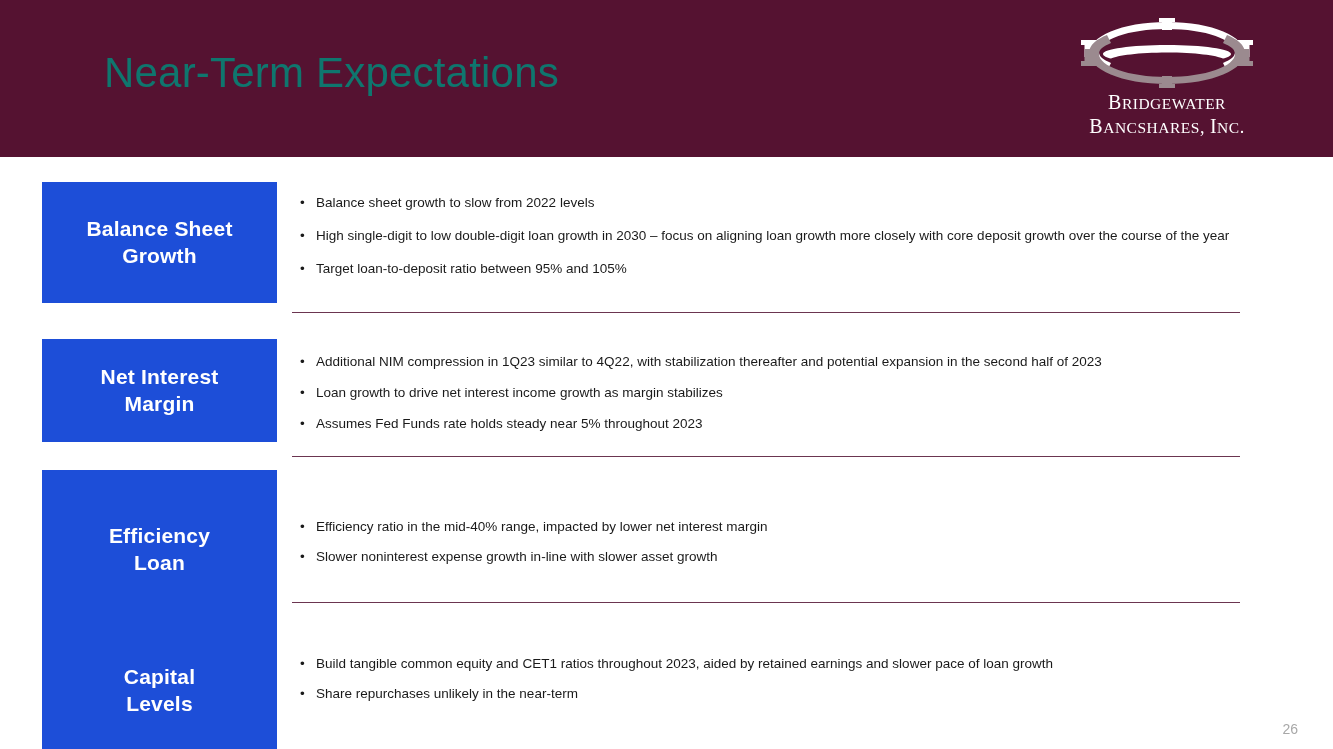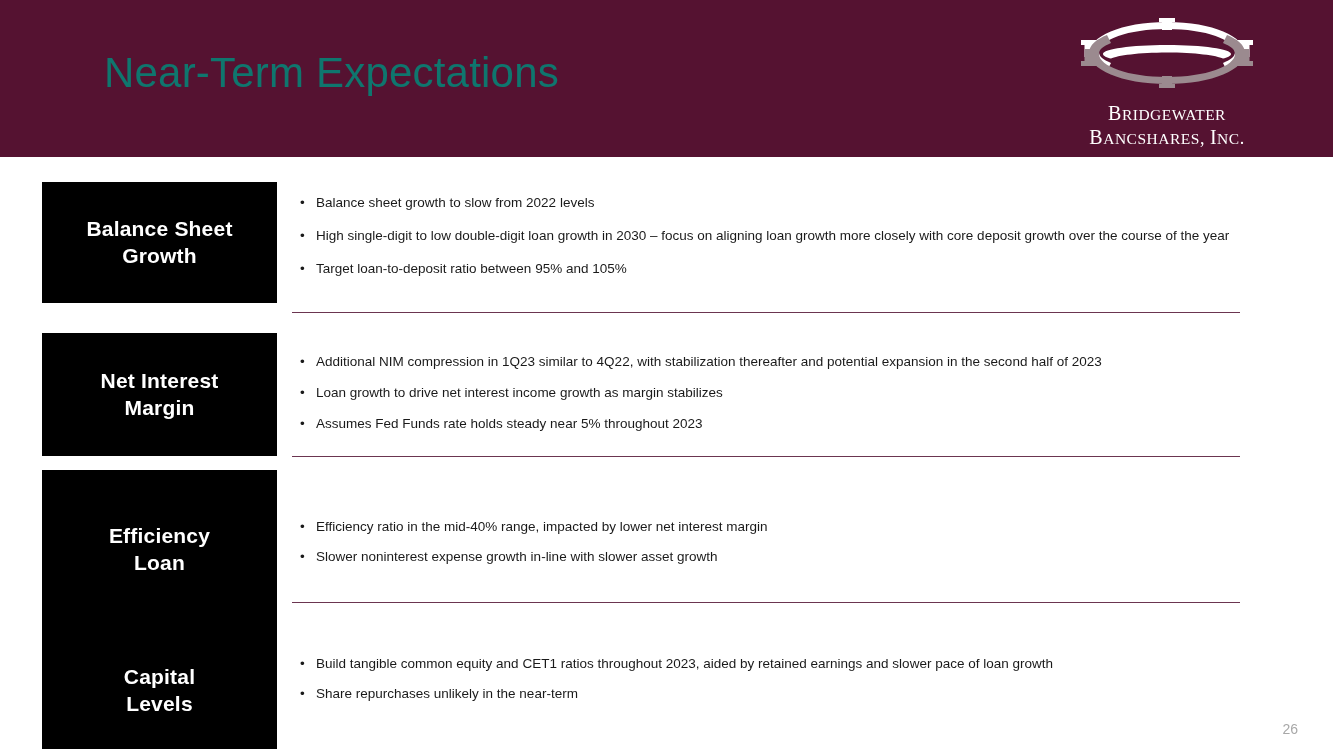--- a/index.html
+++ b/index.html
@@ -48,21 +48,21 @@
     width: 240px;
     height: 74px;
     display: block;
   }
   .logo-wordmark {
     color: #ffffff;
     font-family: "Liberation Serif", serif;
     font-weight: 400;
     line-height: 1.22;
     letter-spacing: 0.5px;
-    margin-top: 11px;
+    margin-top: 0;
   }
   .logo-line {
     display: block;
     white-space: nowrap;
   }
   .logo-line-1 { font-size: 0; }
   .logo-line-2 { font-size: 0; }
 
   
   .body-area {
@@ -76,21 +76,21 @@
   .section {
     position: absolute;
     left: 0;
     width: 1333px;
   }
 
   .label-box {
     position: absolute;
     left: 42px;
     width: 235px;
-    background: #000000;
+    background: #1d4ed8;
     color: #ffffff;
     display: flex;
     align-items: center;
     justify-content: center;
     text-align: center;
     font-size: 21px;
     font-weight: bold;
     line-height: 1.28;
     letter-spacing: 0.2px;
   }
@@ -127,21 +127,21 @@
     background: #6b3550;
   }
 
   
   #section-1 { top: 0px; height: 168px; }
   #section-1 .label-box { top: 25px; height: 121px; }
   #section-1 .bullets   { top: 37px; }
   #section-1 .bullet-row + .bullet-row { margin-top: 15px; }
 
   #section-2 { top: 168px; height: 145px; }
-  #section-2 .label-box { top: 8px; height: 123px; }
+  #section-2 .label-box { top: 14px; height: 103px; }
   #section-2 .bullets   { top: 28px; }
   #section-2 .bullet-row + .bullet-row { margin-top: 13px; }
 
   #section-3 { top: 313px; height: 145px; }
   #section-3 .label-box { top: 0px; height: 159px; }
   #section-3 .bullets   { top: 48px; }
   #section-3 .bullet-row + .bullet-row { margin-top: 12px; }
 
   #section-4 { top: 458px; height: 134px; }
   #section-4 .label-box { top: 0px; height: 151px; }

